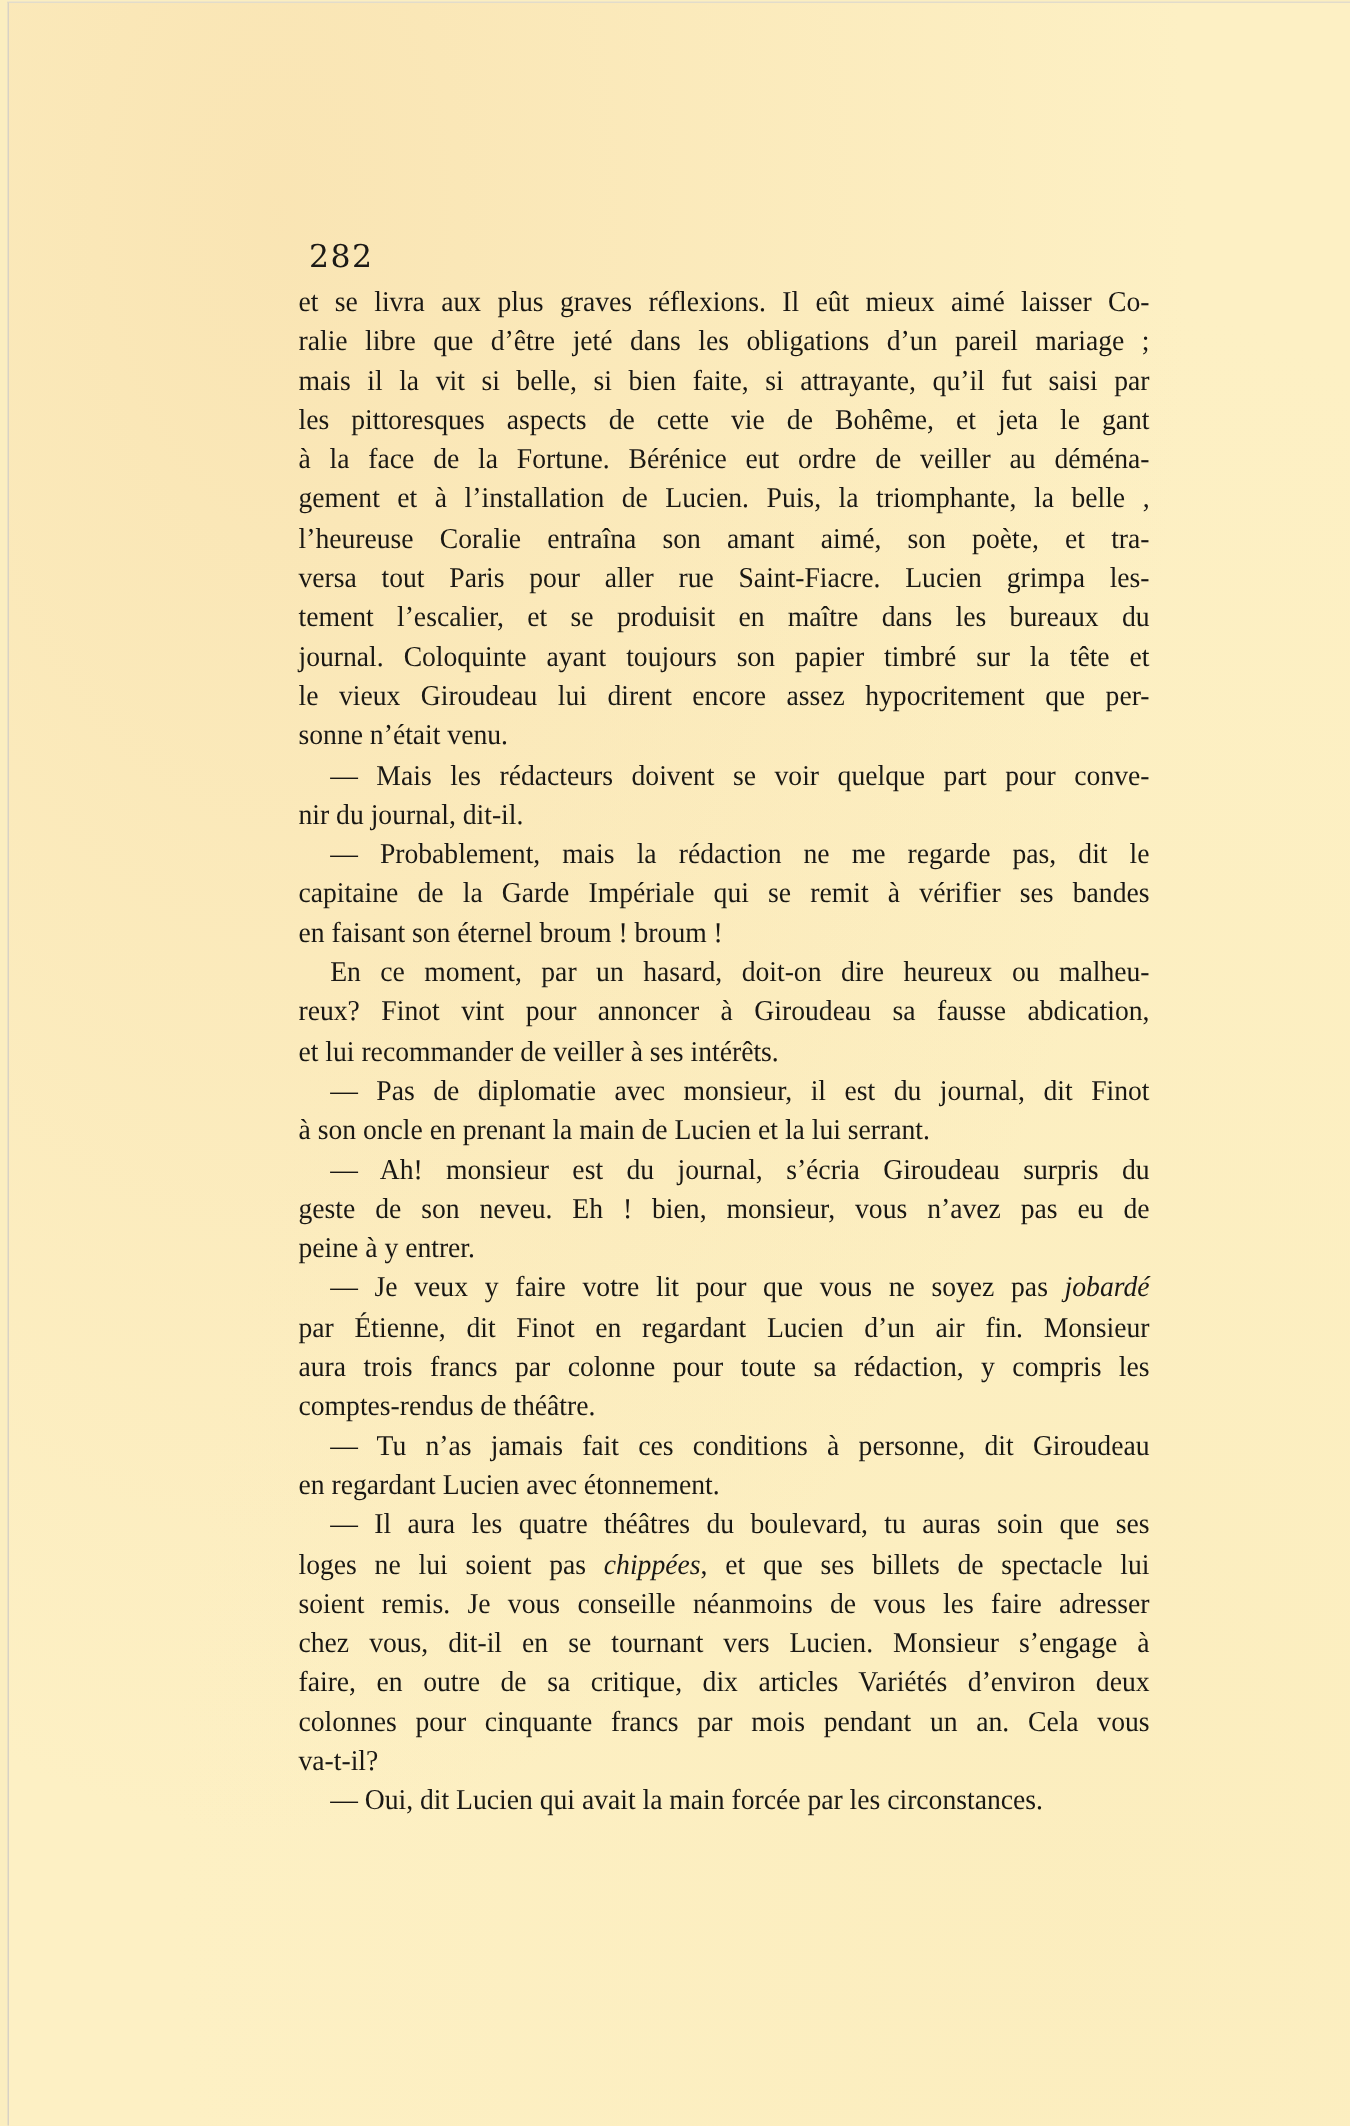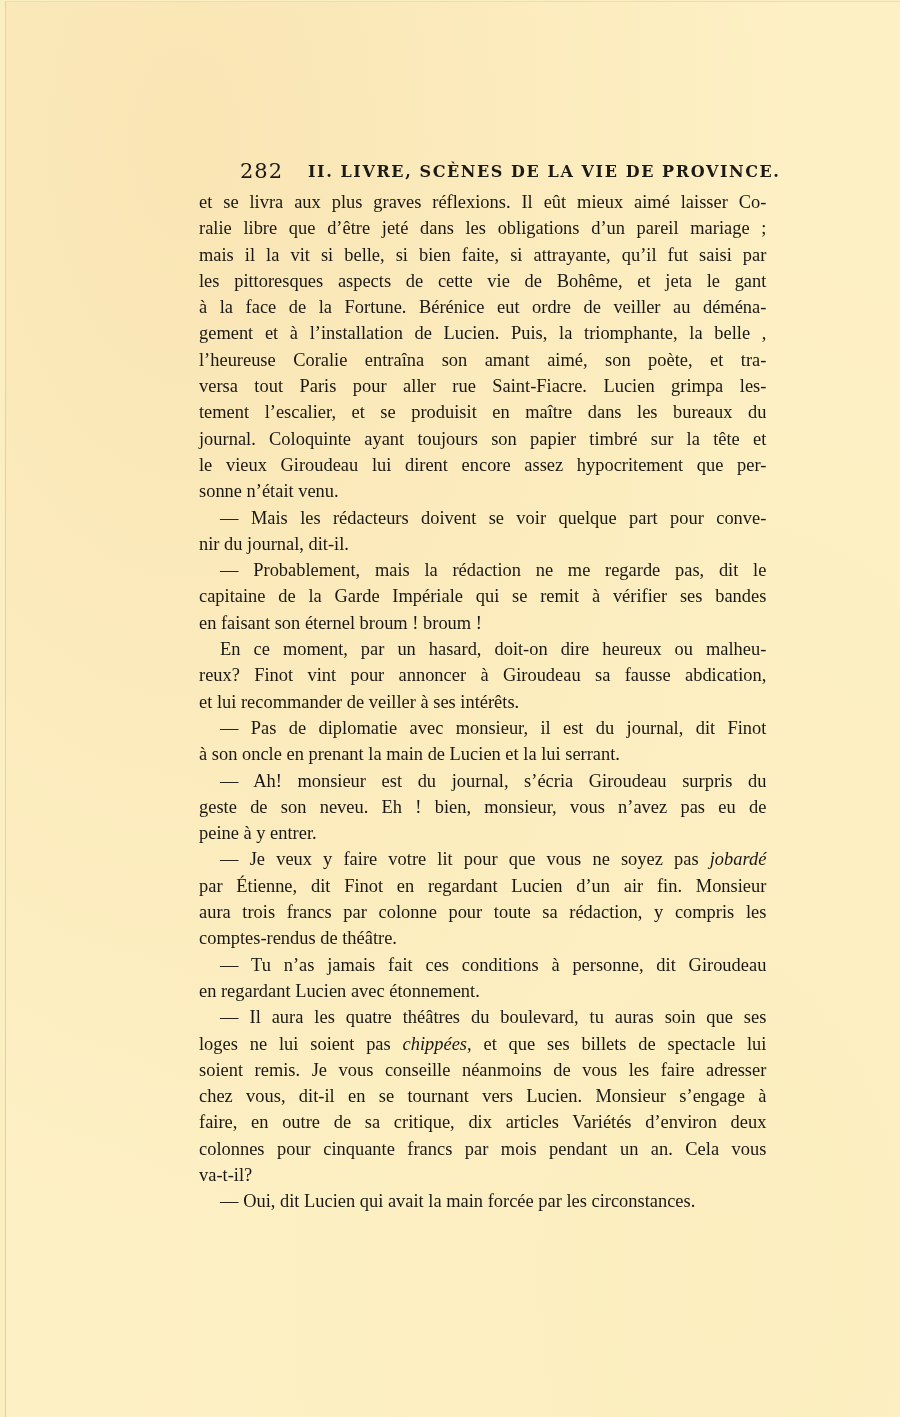--- a/index.html
+++ b/index.html
@@ -28,21 +28,20 @@
     }
     .running-head {
       position: absolute;
       left: 200px;
       top: 157px;
       width: 590px;
       height: 28px;
       font-family: "DejaVu Serif", serif;
       color: #1c1a16;
       white-space: nowrap;
-      margin-left: 34px;
     }
     .folio {
       position: absolute;
       left: 0;
       top: 0;
       font-size: 21px;
       letter-spacing: 1px;
     }
     .head-title {
       position: absolute;
@@ -82,21 +81,20 @@
     .body-text em {
       font-style: italic;
     }
   </style>
 </head>
 <body>
 
 <div class="page">
   <div class="running-head">
     <span class="folio">282</span>
-    <span class="head-title">II. LIVRE, SCÈNES DE LA VIE DE PROVINCE.</span>
   </div>
 </div>
 
 <div class="body-text" id="body-text">
     <span class="line"><span>et se livra aux plus graves réflexions. Il eût mieux aimé laisser Co-</span></span>
     <span class="line"><span>ralie libre que d’être jeté dans les obligations d’un pareil mariage ;</span></span>
     <span class="line"><span>mais il la vit si belle, si bien faite, si attrayante, qu’il fut saisi par</span></span>
     <span class="line"><span>les pittoresques aspects de cette vie de Bohême, et jeta le gant</span></span>
     <span class="line"><span>à la face de la Fortune. Bérénice eut ordre de veiller au déména-</span></span>
     <span class="line"><span>gement et à l’installation de Lucien. Puis, la triomphante, la belle ,</span></span>

